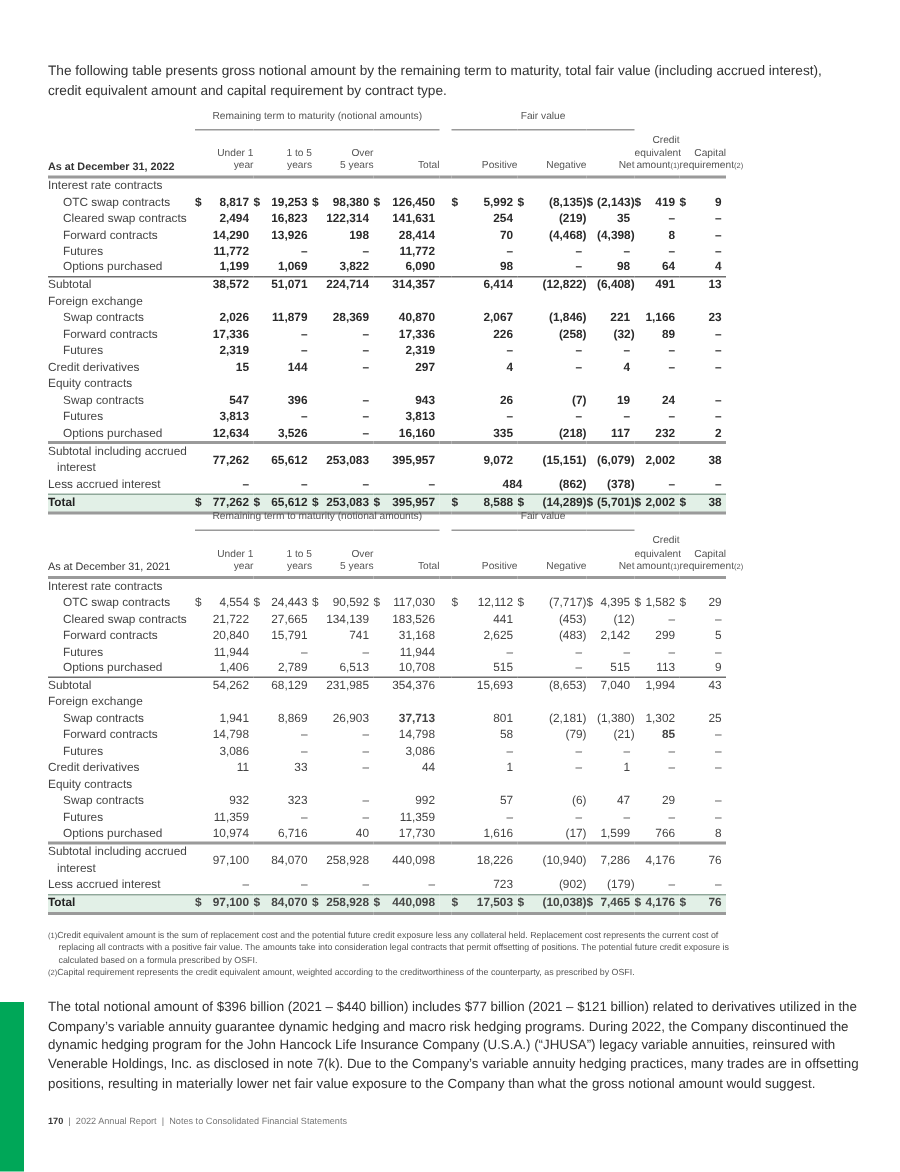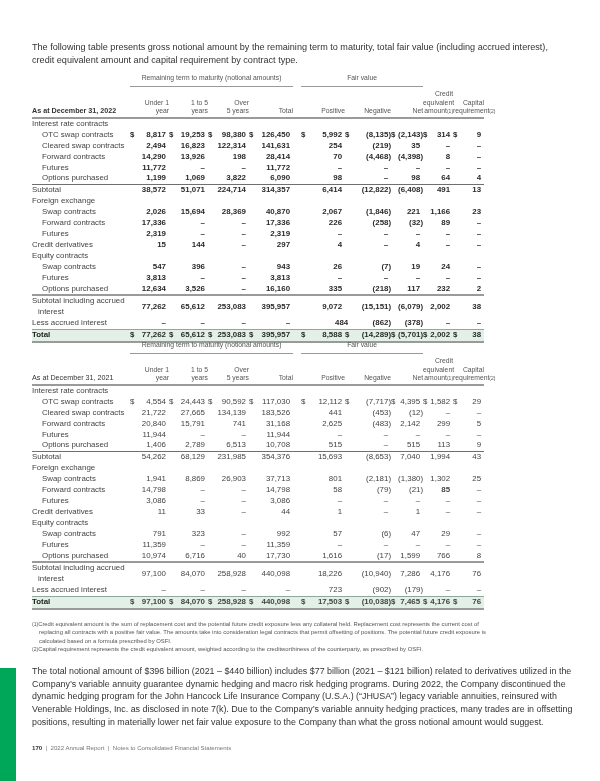--- a/index.html
+++ b/index.html
@@ -89,21 +89,21 @@
         <tr>
           <td class="lab ind">OTC swap contracts</td>
           <td class="num"><span class="cur">$</span><span style="padding-right: 3px;">8,817</span></td>
           <td class="num"><span class="cur">$</span><span style="padding-right: 3px;">19,253</span></td>
           <td class="num"><span class="cur">$</span><span style="padding-right: 3px;">98,380</span></td>
           <td class="num"><span class="cur">$</span><span style="padding-right: 3px;">126,450</span></td>
           <td></td>
           <td class="num"><span class="cur">$</span><span style="padding-right: 3px;">5,992</span></td>
           <td class="num" style="padding-right: 0px;"><span class="cur">$</span><span>(8,135)</span></td>
           <td class="num" style="padding-right: 0px;"><span class="cur">$</span><span>(2,143)</span></td>
-          <td class="num"><span class="cur">$</span><span style="padding-right: 3px;">314</span></td>
+          <td class="num"><span class="cur">$</span><span style="padding-right: 3px;">419</span></td>
           <td class="num"><span class="cur">$</span><span style="padding-right: 3px;">9</span></td>
         </tr>
         <tr>
           <td class="lab ind">Cleared swap contracts</td>
           <td class="num"><span style="padding-right: 3px;">2,494</span></td>
           <td class="num"><span style="padding-right: 3px;">16,823</span></td>
           <td class="num"><span style="padding-right: 3px;">122,314</span></td>
           <td class="num"><span style="padding-right: 3px;">141,631</span></td>
           <td></td>
           <td class="num"><span style="padding-right: 3px;">254</span></td>
@@ -164,21 +164,21 @@
           <td class="num"><span style="padding-right: 3px;">491</span></td>
           <td class="num"><span style="padding-right: 3px;">13</span></td>
         </tr>
         <tr>
           <td class="lab">Foreign exchange</td>
           <td colspan="10"></td>
         </tr>
         <tr>
           <td class="lab ind">Swap contracts</td>
           <td class="num"><span style="padding-right: 3px;">2,026</span></td>
-          <td class="num"><span style="padding-right: 3px;">15,694</span></td>
+          <td class="num"><span style="padding-right: 3px;">11,879</span></td>
           <td class="num"><span style="padding-right: 3px;">28,369</span></td>
           <td class="num"><span style="padding-right: 3px;">40,870</span></td>
           <td></td>
           <td class="num"><span style="padding-right: 3px;">2,067</span></td>
           <td class="num" style="padding-right: 0px;"><span>(1,846)</span></td>
           <td class="num"><span style="padding-right: 3px;">221</span></td>
           <td class="num"><span style="padding-right: 3px;">1,166</span></td>
           <td class="num"><span style="padding-right: 3px;">23</span></td>
         </tr>
         <tr>
@@ -429,21 +429,21 @@
         </tr>
         <tr>
           <td class="lab">Foreign exchange</td>
           <td colspan="10"></td>
         </tr>
         <tr>
           <td class="lab ind">Swap contracts</td>
           <td class="num"><span style="padding-right: 3px;">1,941</span></td>
           <td class="num"><span style="padding-right: 3px;">8,869</span></td>
           <td class="num"><span style="padding-right: 3px;">26,903</span></td>
-          <td class="num"><span style="padding-right: 3px;">37,713</span></td>
+          <td class="num"><span style="padding-right: 3px; font-weight: bold;">37,713</span></td>
           <td></td>
           <td class="num"><span style="padding-right: 3px;">801</span></td>
           <td class="num" style="padding-right: 0px;"><span>(2,181)</span></td>
           <td class="num" style="padding-right: 0px;"><span>(1,380)</span></td>
           <td class="num"><span style="padding-right: 3px;">1,302</span></td>
           <td class="num"><span style="padding-right: 3px;">25</span></td>
         </tr>
         <tr>
           <td class="lab ind">Forward contracts</td>
           <td class="num"><span style="padding-right: 3px;">14,798</span></td>
@@ -482,21 +482,21 @@
           <td class="num"><span style="padding-right: 3px;">1</span></td>
           <td class="num"><span style="padding-right: 3px;">–</span></td>
           <td class="num"><span style="padding-right: 3px;">–</span></td>
         </tr>
         <tr>
           <td class="lab">Equity contracts</td>
           <td colspan="10"></td>
         </tr>
         <tr>
           <td class="lab ind">Swap contracts</td>
-          <td class="num"><span style="padding-right: 3px;">791</span></td>
+          <td class="num"><span style="padding-right: 3px;">932</span></td>
           <td class="num"><span style="padding-right: 3px;">323</span></td>
           <td class="num"><span style="padding-right: 3px;">–</span></td>
           <td class="num"><span style="padding-right: 3px;">992</span></td>
           <td></td>
           <td class="num"><span style="padding-right: 3px;">57</span></td>
           <td class="num" style="padding-right: 0px;"><span>(6)</span></td>
           <td class="num"><span style="padding-right: 3px;">47</span></td>
           <td class="num"><span style="padding-right: 3px;">29</span></td>
           <td class="num"><span style="padding-right: 3px;">–</span></td>
         </tr>

